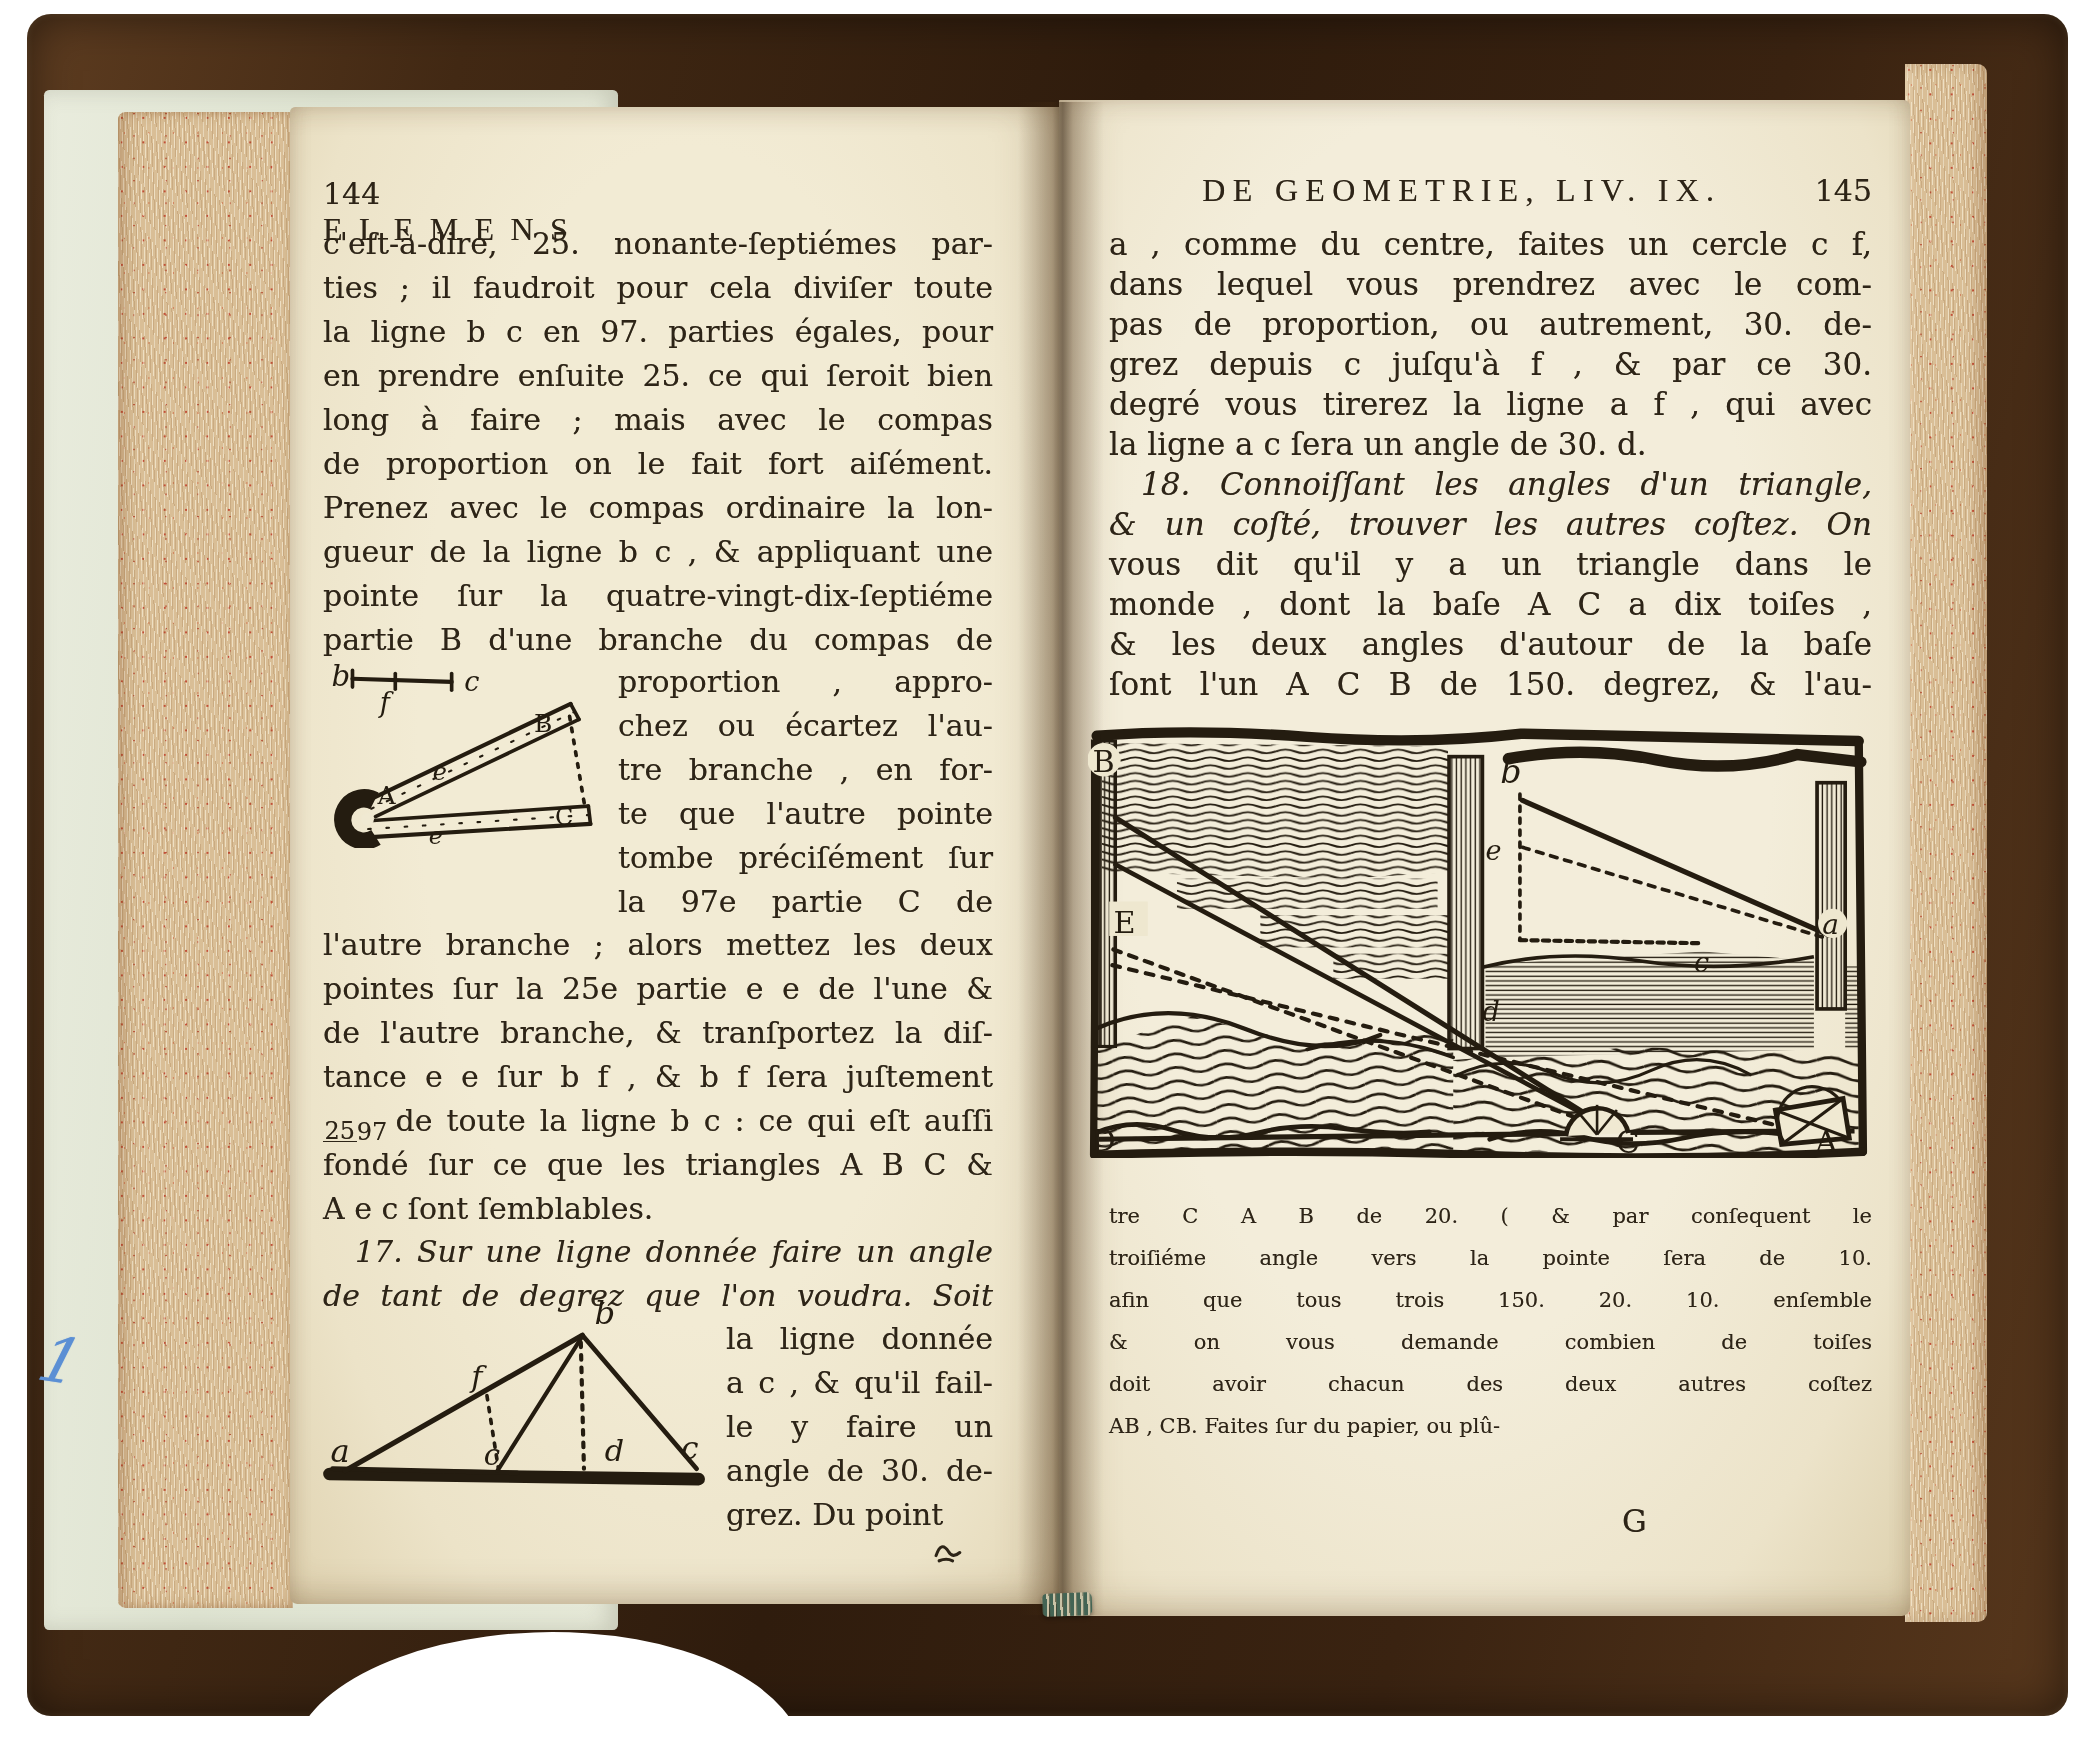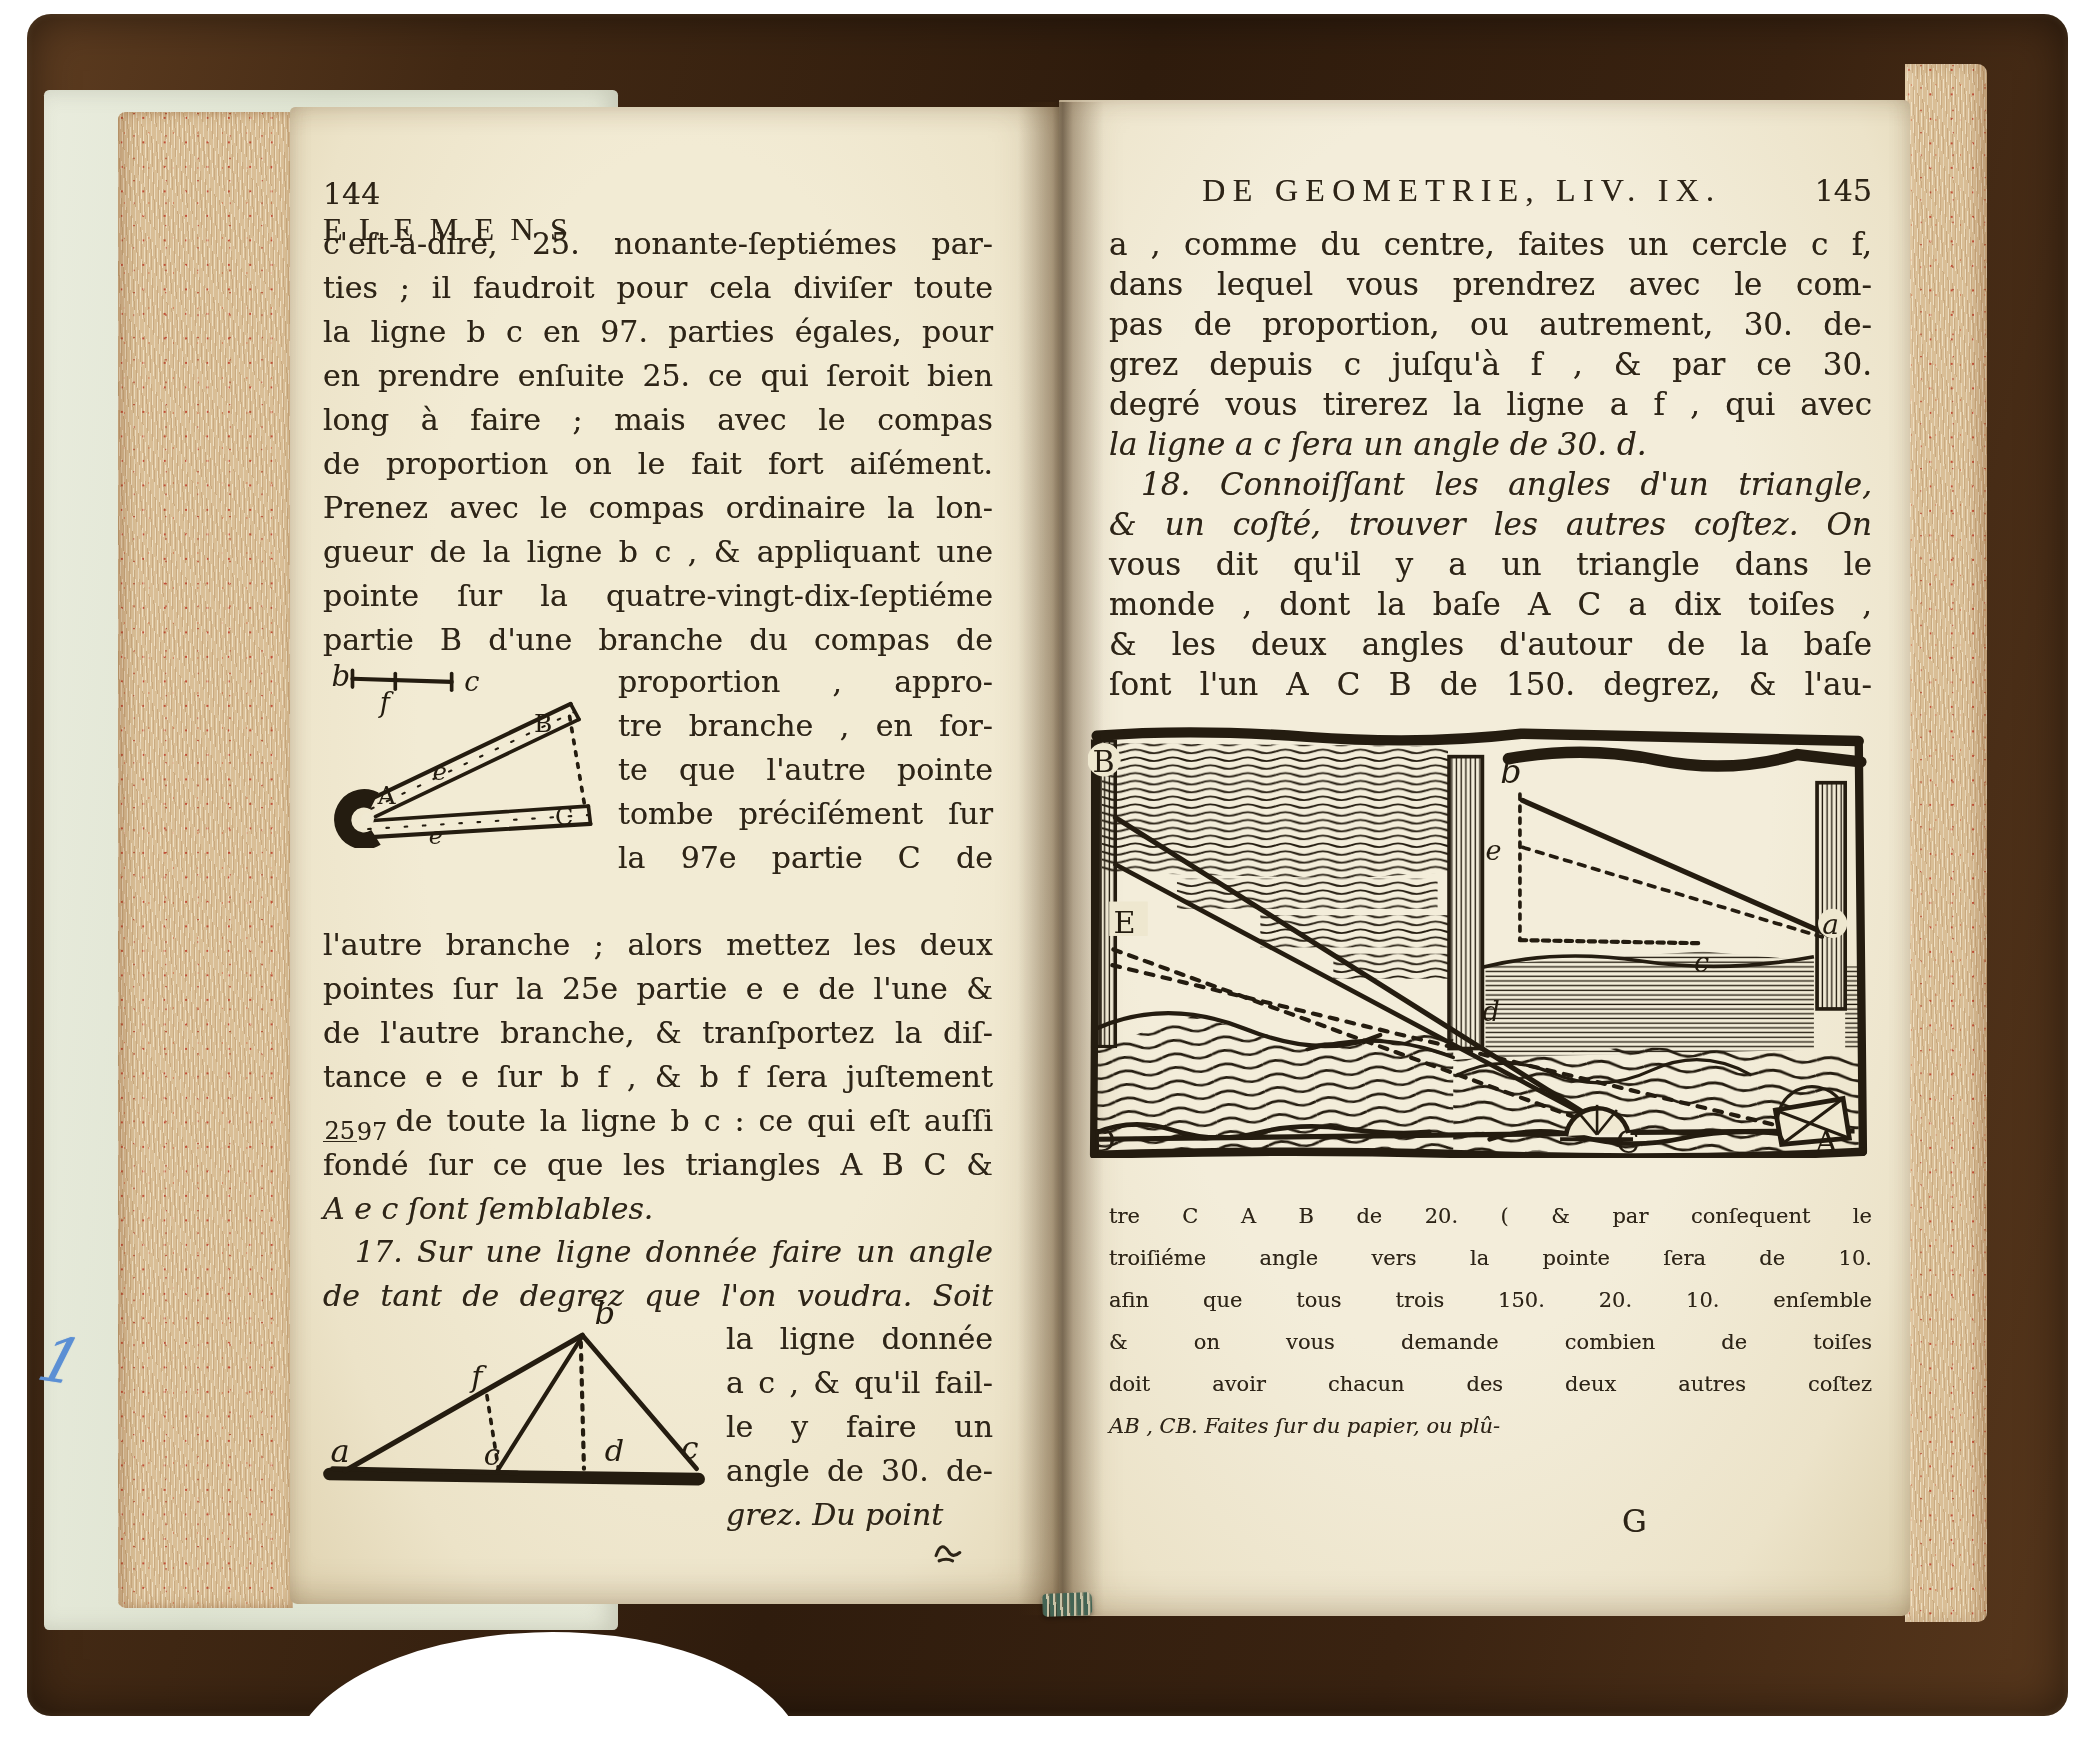--- a/index.html
+++ b/index.html
@@ -45,21 +45,21 @@
             box-shadow:0 2.1px 4.2px rgba(0,0,0,.35);}
 
   
   .lines{position:absolute;}
   .tline{text-align:justify;text-align-last:justify;white-space:normal;
          text-shadow:0 0 0.5px rgba(45,36,23,.45);}
   .lp .tline{font-size:30px;line-height:44px;}
   .rp1 .tline{font-size:31px;line-height:40px;}
   .rp2 .tline{font-size:21px;line-height:42px;}
   .tline.it{font-style:italic;}
-  .tline.end{text-align-last:left;font-style:italic;}
+  .tline.end{text-align-last:left;}
   .tline.ind{text-indent:32px;}
   .head{position:absolute;display:flex;align-items:baseline;}
   .pageno{font-size:30px;text-shadow:0 0 0.5px rgba(45,36,23,.45);}
   .runtitle{flex:1;text-align:center;font-size:32px;letter-spacing:7.3px;
             text-shadow:0 0 0.5px rgba(45,36,23,.5);font-family:Liberation Serif, serif;}
   .sig{position:absolute;font-size:31px;text-shadow:0 0 0.5px rgba(45,36,23,.5);}
   .frac{display:inline-flex;align-items:center;font-size:24px;line-height:19px;
         vertical-align:-8.3px;margin-right:8.3px;}
   .frac span:first-child{border-bottom:1.6px solid #2d2417;padding:0 1.6px;}
   .bluemark{position:absolute;left:39px;top:1319px;width:37px;height:94px;color:#5b8fd4;
@@ -98,20 +98,21 @@
       <div class="tline">en prendre enſuite 25. ce qui ſeroit bien</div>
       <div class="tline">long à faire ; mais avec le compas</div>
       <div class="tline">de proportion on le fait fort aiſément.</div>
       <div class="tline">Prenez avec le compas ordinaire la lon-</div>
       <div class="tline">gueur de la ligne b c , &amp; appliquant une</div>
       <div class="tline">pointe ſur la quatre-vingt-dix-ſeptiéme</div>
       <div class="tline">partie B d'une branche du compas de</div>
     </div>
   <div class="lines lp" style="left:618px;top:660px;width:375px;">
       <div class="tline">proportion , appro-</div>
+      <div class="tline">chez ou écartez l'au-</div>
       <div class="tline">tre branche , en for-</div>
       <div class="tline">te que l'autre pointe</div>
       <div class="tline">tombe préciſément ſur</div>
       <div class="tline">la 97e partie C de</div>
     </div>
   <div class="lines lp" style="left:323px;top:923px;width:670px;">
       <div class="tline">l'autre branche ; alors mettez les deux</div>
       <div class="tline">pointes ſur la 25e partie e e de l'une &amp;</div>
       <div class="tline">de l'autre branche, &amp; tranſportez la diſ-</div>
       <div class="tline">tance e e ſur b f , &amp; b f ſera juſtement</div>

